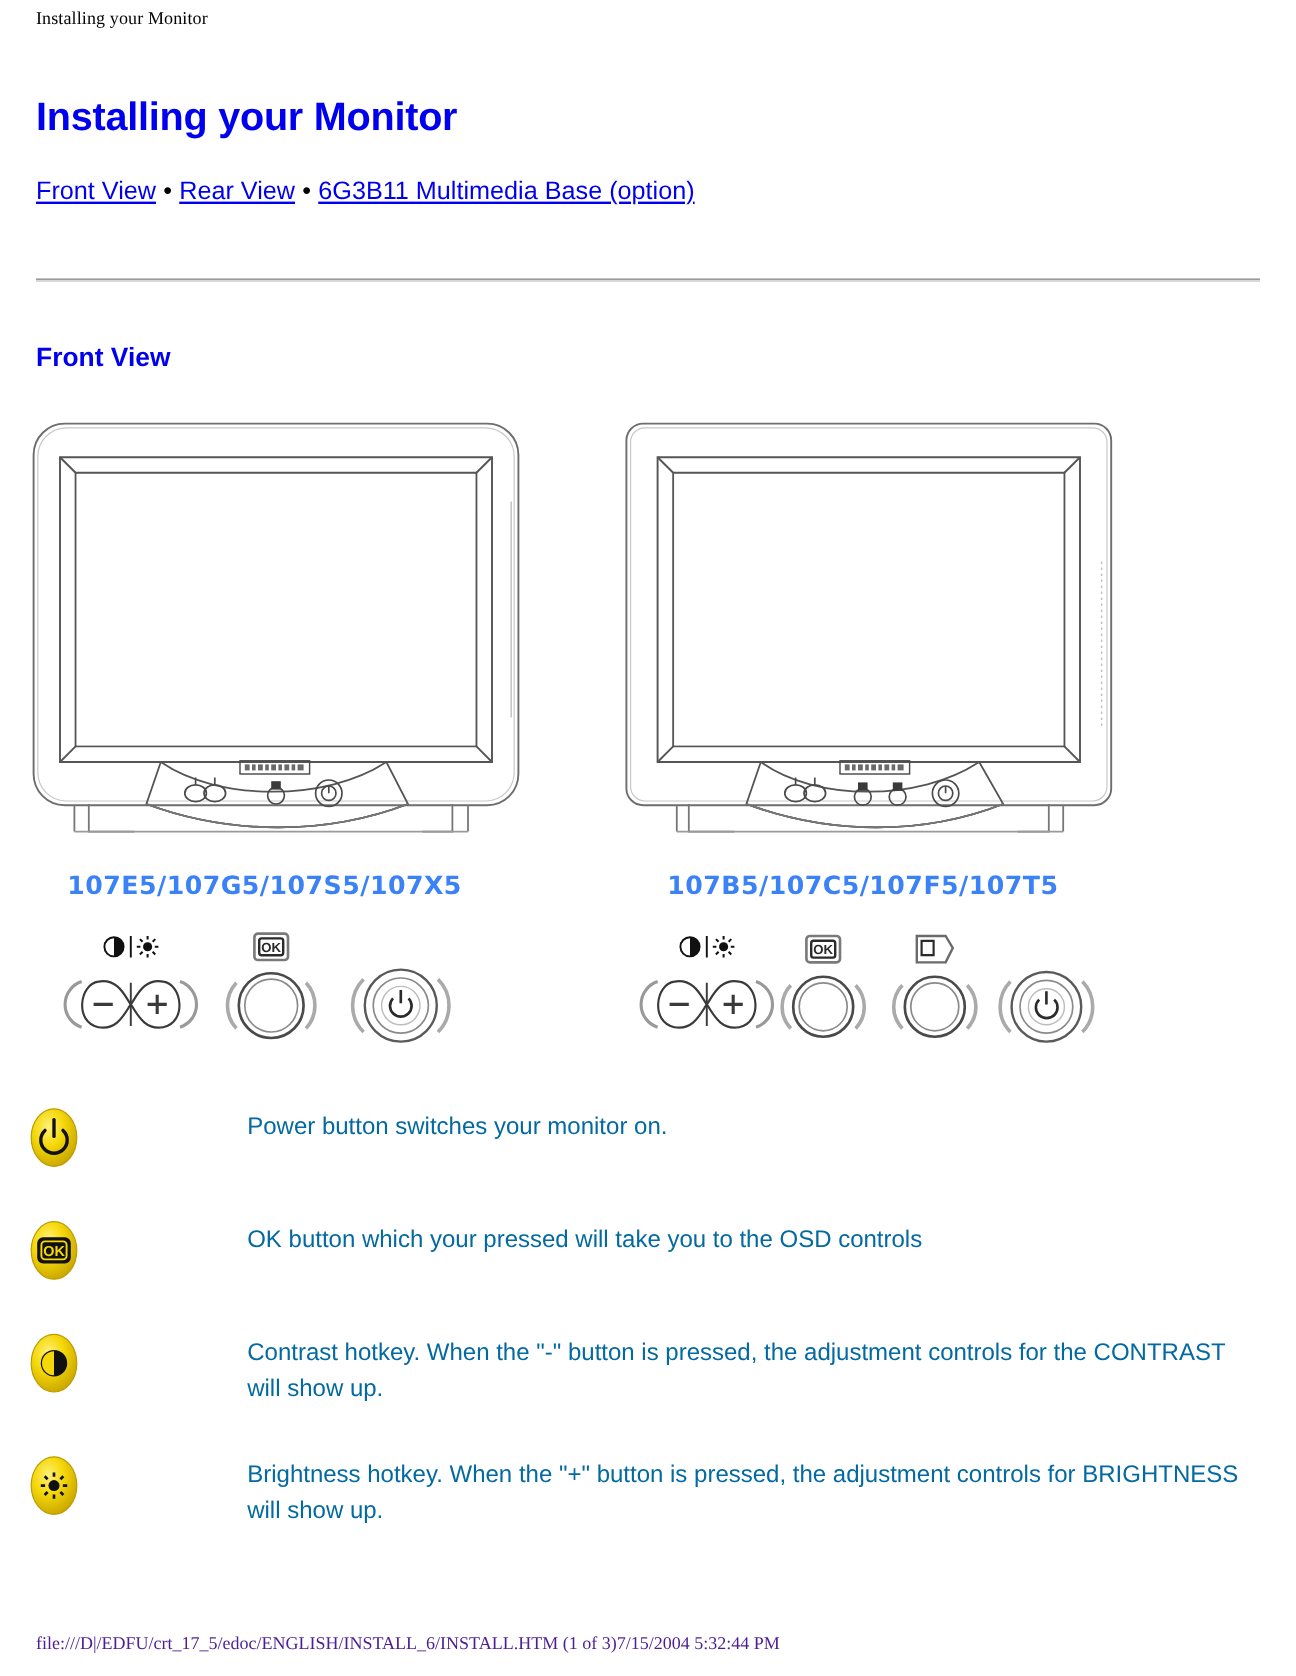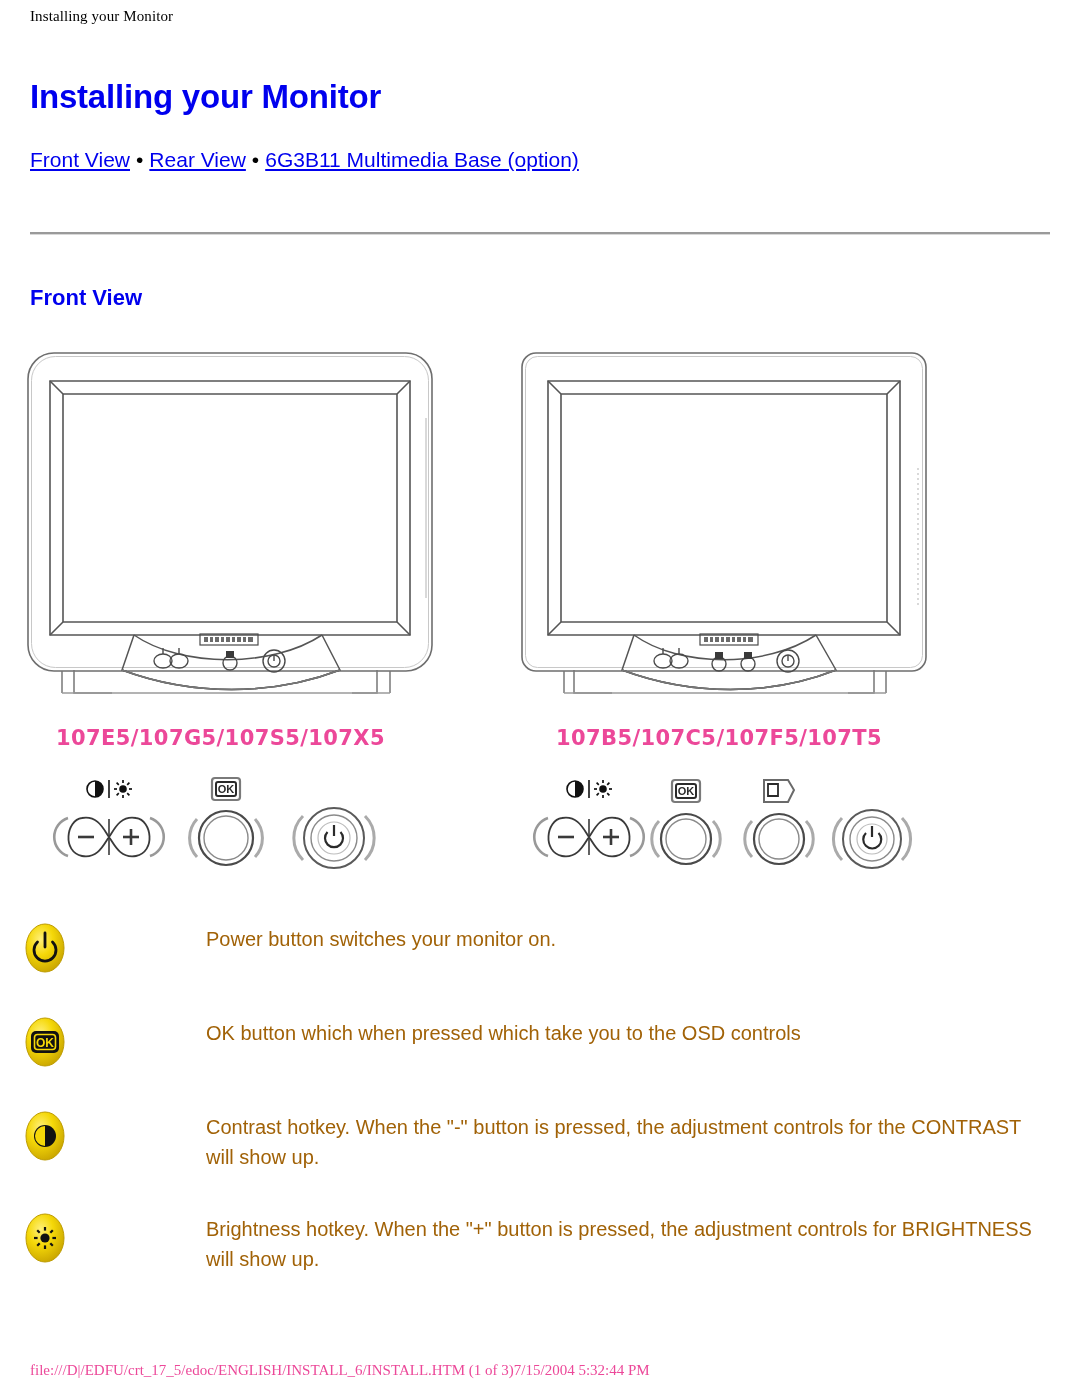--- a/index.html
+++ b/index.html
@@ -86,21 +86,21 @@
   }
   .figure.left  { left: 22px; }
   .figure.right { left: 508px; }
 
   .model-label {
     position: absolute;
     font-family: "DejaVu Sans", sans-serif;
     font-weight: bold;
     font-size: 21px;
     letter-spacing: 0.4px;
-    color: #ec4899;
+    color: #3b82f6;
     white-space: nowrap;
   }
   .model-label.left  { left: 56px; top: 726px; }
   .model-label.right { left: 556px; top: 726px; text-align: right; }
 
   
   .controls-row { position: absolute; top: 766px; }
   .controls-row.left  { left: 22px; }
   .controls-row.right { left: 520px; }
 
@@ -121,33 +121,33 @@
   .legend-icon {
     width: 62px;
     flex: 0 0 62px;
     display: flex;
     justify-content: flex-start;
     padding-top: 2px;
   }
   .legend-text {
     font-size: 20px;
     line-height: 30px;
-    color: #a16207;
+    color: #0369a1;
     padding-left: 122px;
     padding-top: 6px;
   }
 
   
   .footer {
     position: absolute;
     left: 30px;
     top: 1362px;
     font-family: "Liberation Serif", serif;
     font-size: 15px;
-    color: #ec4899;
+    color: #4c1d95;
     white-space: nowrap;
   }
 </style>
 </head>
 <body>
 
 <div class="page-header">Installing your Monitor</div>
 
 <div class="main-title">Installing your Monitor</div>
 
@@ -464,21 +464,21 @@
             <stop offset="46%" stop-color="#F5D808"></stop>
             <stop offset="100%" stop-color="#C9A500"></stop>
           </radialGradient>
         </defs>
         <ellipse cx="23" cy="28" rx="19" ry="24" fill="url(#gy2)" stroke="#BE9C00" stroke-width="1"></ellipse>
         <rect x="9" y="17" width="28" height="22" rx="5" fill="#111111"></rect>
         <rect x="12.5" y="20.5" width="21" height="15" rx="3" fill="none" stroke="#F5D808" stroke-width="1.6"></rect>
         <text x="23" y="33" font-family="'Liberation Sans',sans-serif" font-size="12" font-weight="bold" fill="#F5D808" text-anchor="middle">OK</text>
       </svg>
     </div>
-    <div class="legend-text">OK button which when pressed which take you to the OSD controls</div>
+    <div class="legend-text">OK button which your pressed will take you to the OSD controls</div>
   </div>
 
   <div class="legend-item">
     <div class="legend-icon">
       <svg width="46" height="56" viewBox="0 0 46 56">
         <defs>
           <radialGradient id="gy3" cx="38%" cy="32%" r="72%">
             <stop offset="0%" stop-color="#FFF07A"></stop>
             <stop offset="46%" stop-color="#F5D808"></stop>
             <stop offset="100%" stop-color="#C9A500"></stop>

